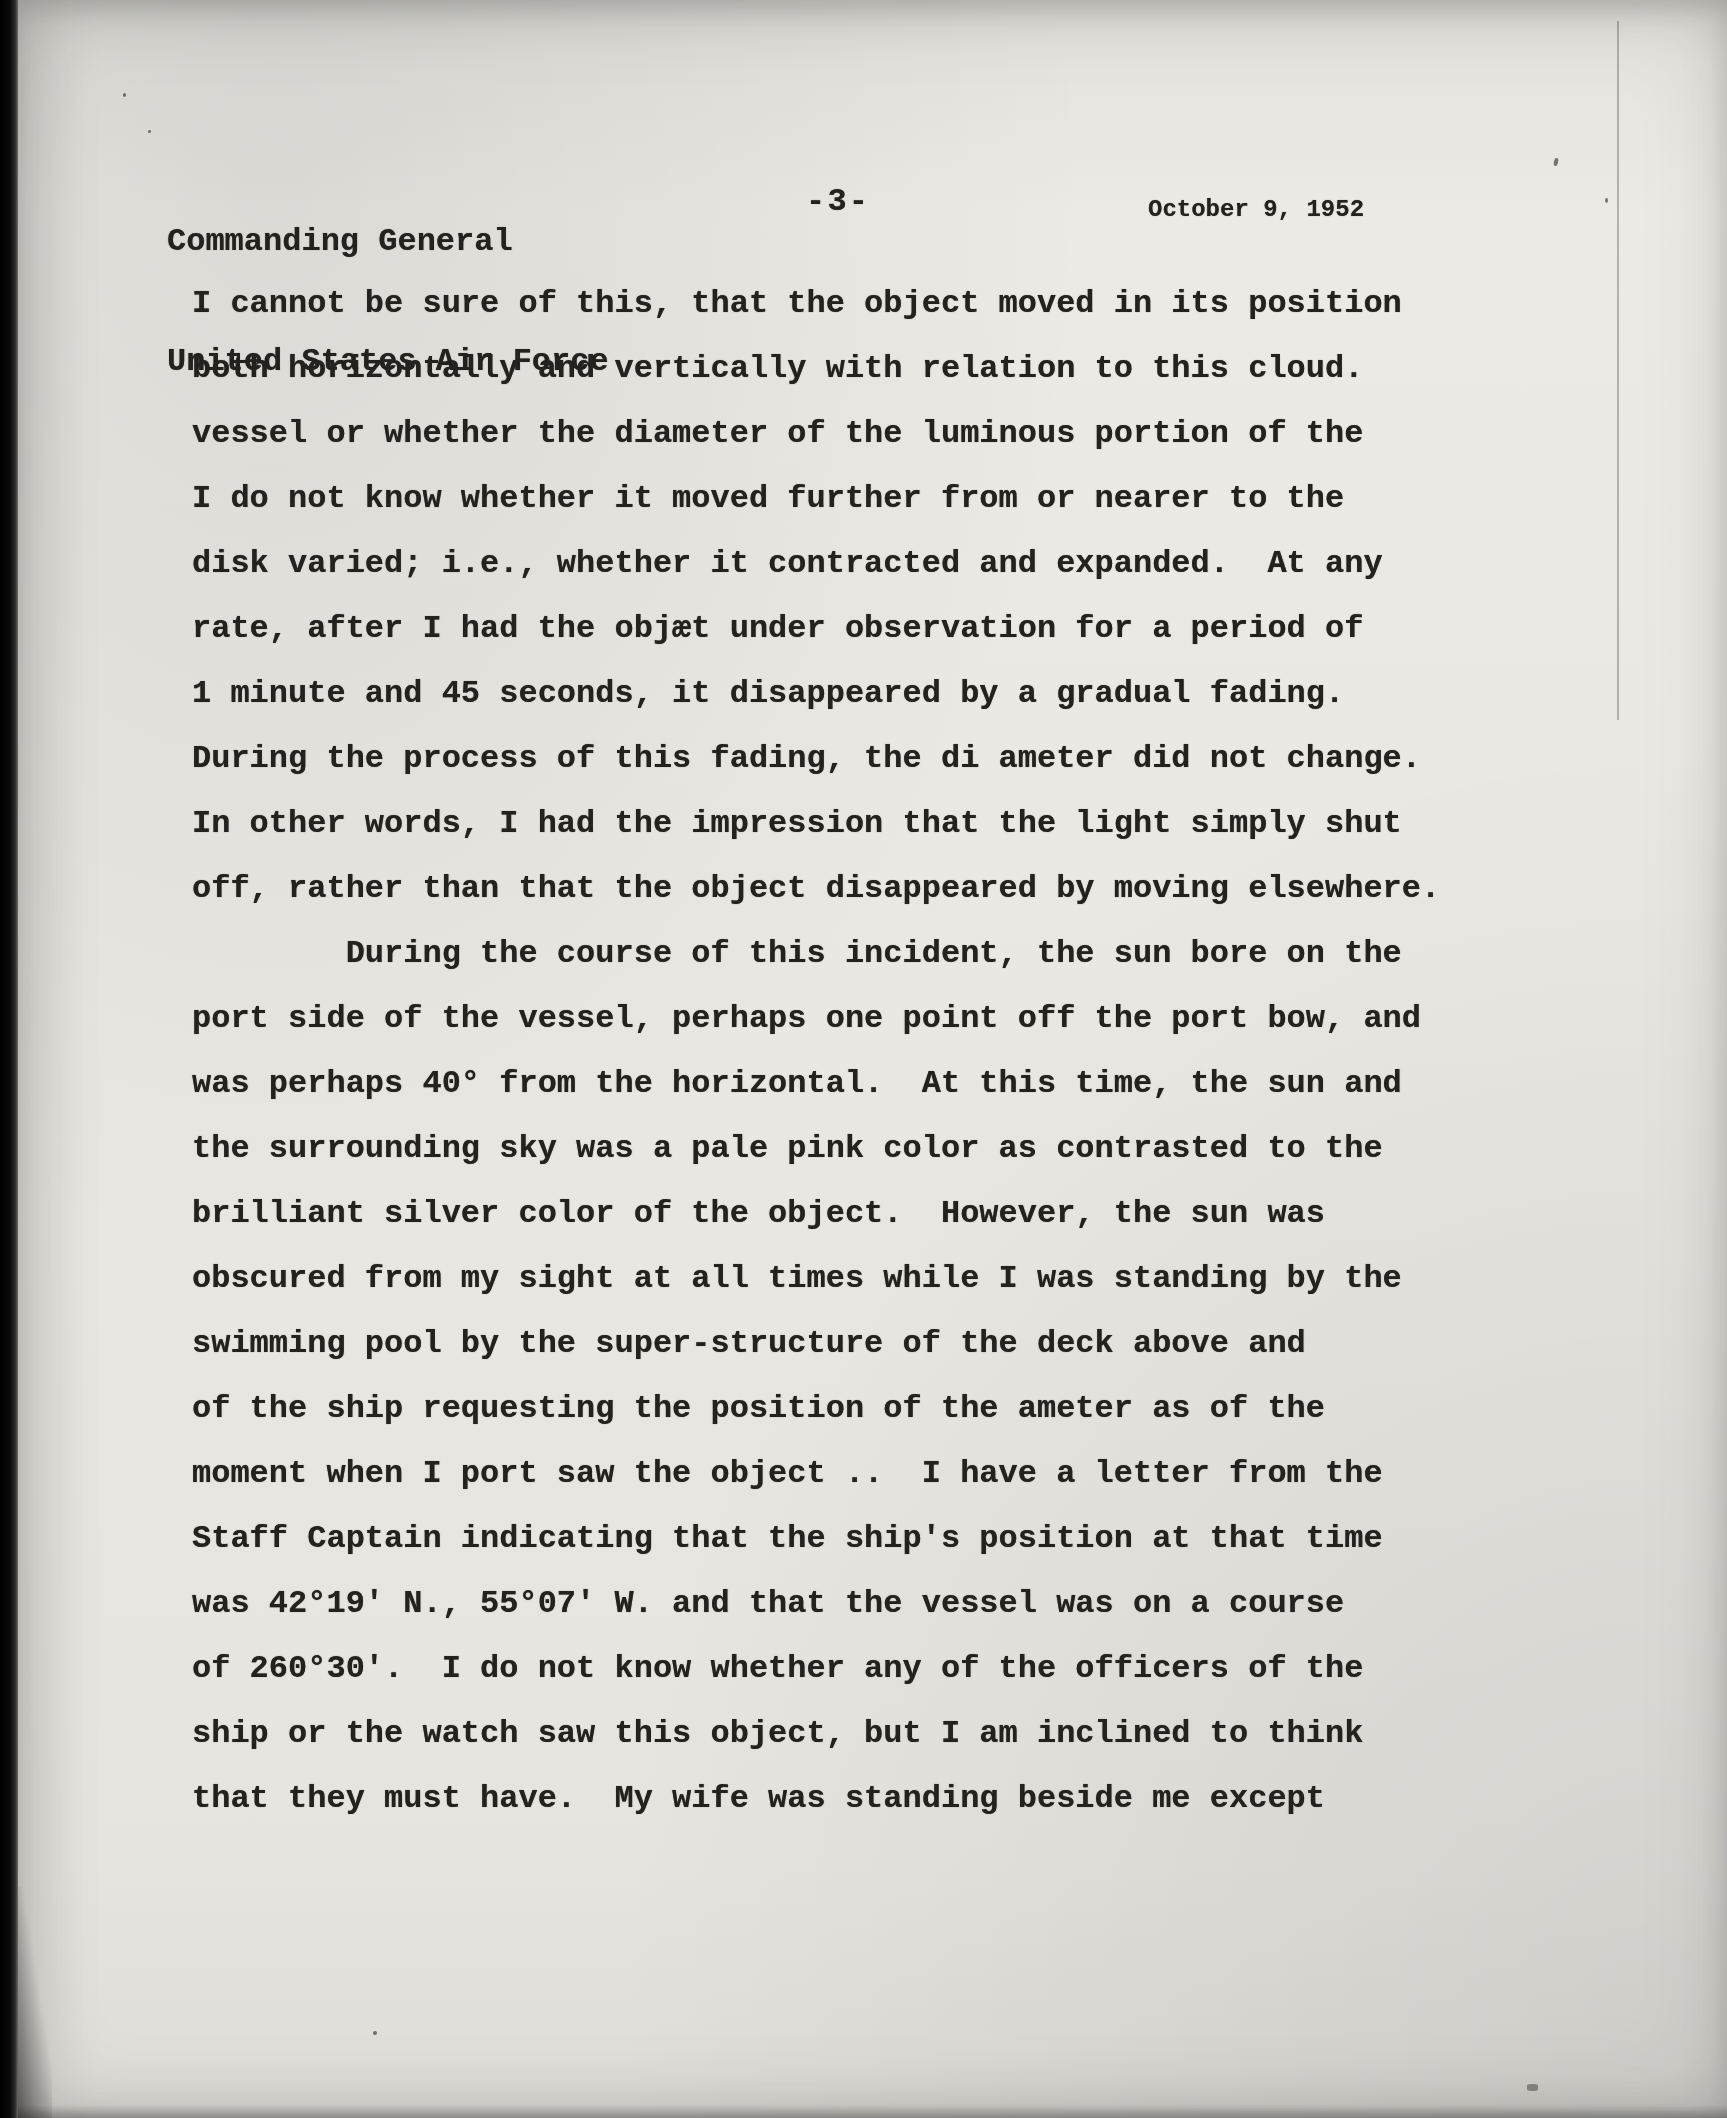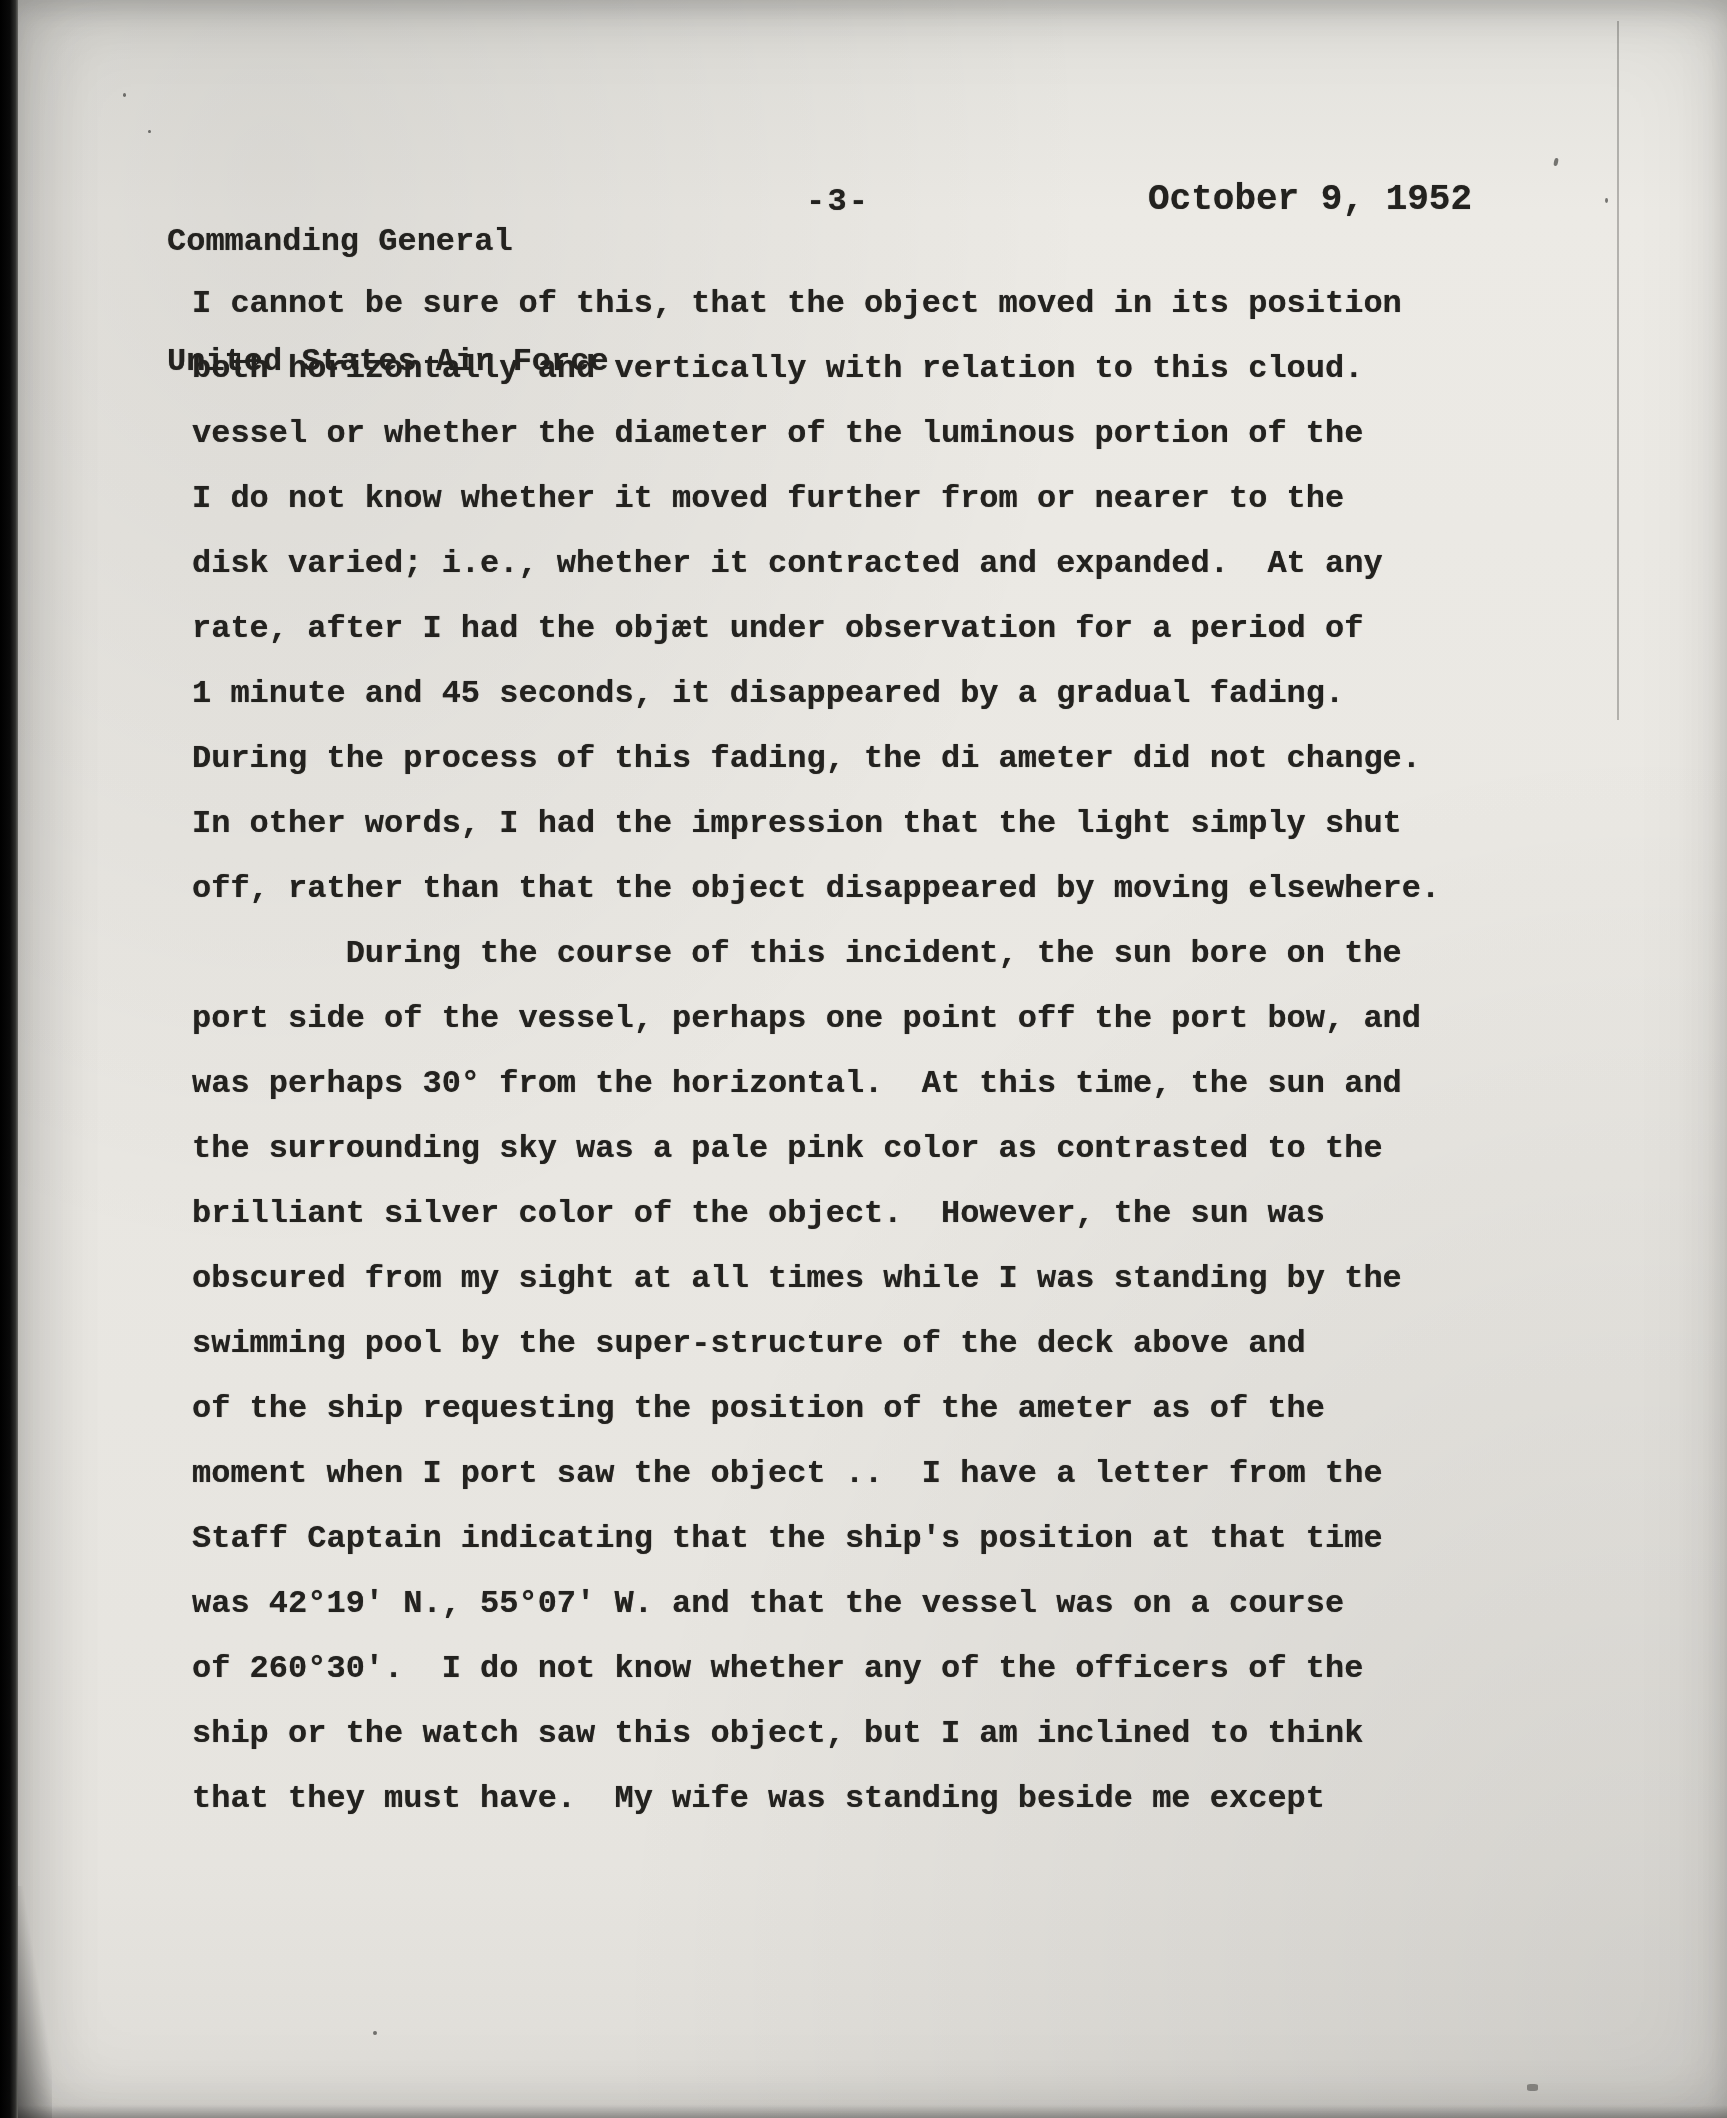--- a/index.html
+++ b/index.html
@@ -47,22 +47,22 @@
     font-size: 32px;
     line-height: 40px;
     white-space: pre;
   }
   .page-number {
     left: 792px; top: 183px;
     font-size: 32px;
     letter-spacing: 2.2px;
   }
   .date {
-    left: 1134px; top: 179px;
-    font-size: 36px;
+    left: 1134px; top: 196px;
+    font-size: 24px;
     text-align: center;
   }
   .body-text {
     position: absolute;
     left: 178px; top: 271px;
     width: 1387px;
   }
   .text-line {
     white-space: pre;
     font-size: 32px;
@@ -121,21 +121,21 @@
         <div class="text-line">vessel or whether the diameter of the luminous portion of the</div>
         <div class="text-line">I do not know whether it moved further from or nearer to the</div>
         <div class="text-line">disk varied; i.e., whether it contracted and expanded.  At any</div>
         <div class="text-line">rate, after I had the objæt under observation for a period of</div>
         <div class="text-line">1 minute and 45 seconds, it disappeared by a gradual fading.</div>
         <div class="text-line">During the process of this fading, the di ameter did not change.</div>
         <div class="text-line">In other words, I had the impression that the light simply shut</div>
         <div class="text-line">off, rather than that the object disappeared by moving elsewhere.</div>
         <div class="text-line">        During the course of this incident, the sun bore on the</div>
         <div class="text-line">port side of the vessel, perhaps one point off the port bow, and</div>
-        <div class="text-line">was perhaps 30° from the horizontal.  At this time, the sun and</div>
+        <div class="text-line">was perhaps 40° from the horizontal.  At this time, the sun and</div>
         <div class="text-line">the surrounding sky was a pale pink color as contrasted to the</div>
         <div class="text-line">brilliant silver color of the object.  However, the sun was</div>
         <div class="text-line">obscured from my sight at all times while I was standing by the</div>
         <div class="text-line">swimming pool by the super-structure of the deck above and</div>
         <div class="text-line">of the ship requesting the position of the ameter as of the</div>
         <div class="text-line">moment when I port saw the object ..  I have a letter from the</div>
         <div class="text-line">Staff Captain indicating that the ship's position at that time</div>
         <div class="text-line">was 42°19' N., 55°07' W. and that the vessel was on a course</div>
         <div class="text-line">of 260°30'.  I do not know whether any of the officers of the</div>
         <div class="text-line">ship or the watch saw this object, but I am inclined to think</div>

